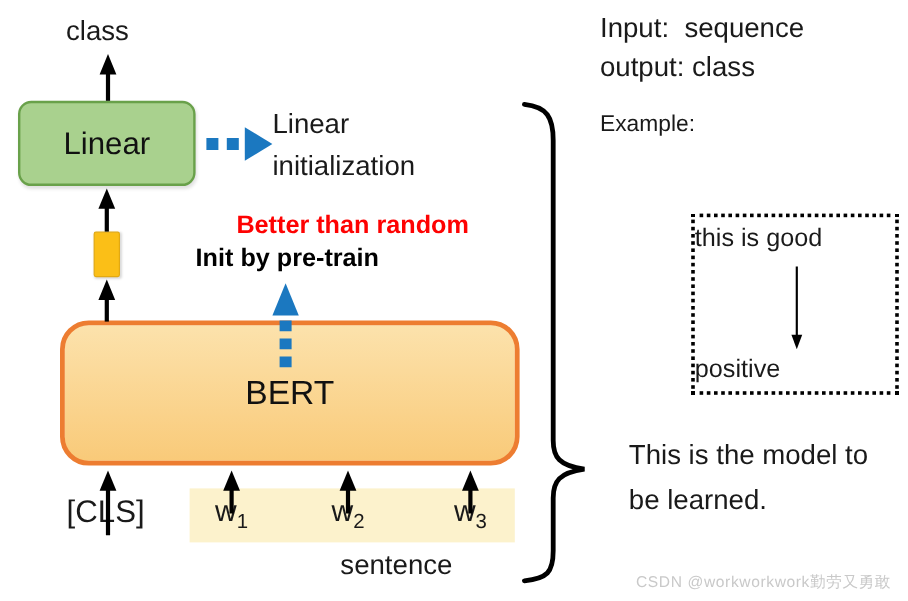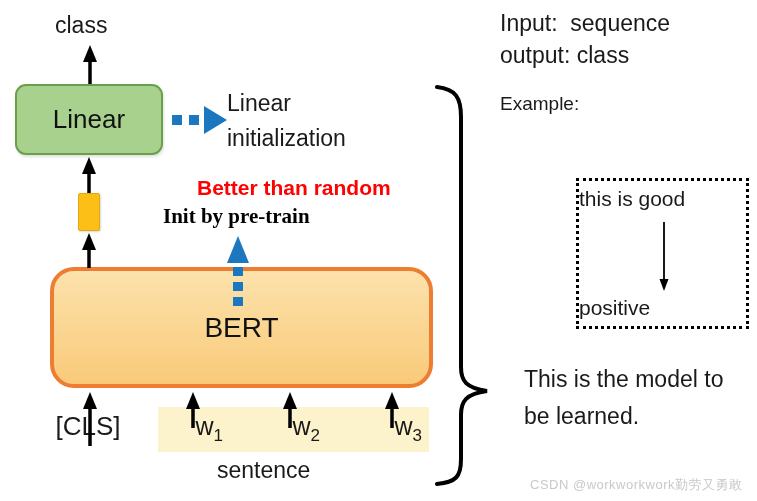--- a/index.html
+++ b/index.html
@@ -13,39 +13,39 @@
   .class-label{left:55px;top:12px;font-size:23px;}
   .linear-box{
     left:15px;top:84px;width:148px;height:71px;border-radius:11px;
     background:#a9d18e;border:2.5px solid #69a14a;box-sizing:border-box;
     display:flex;align-items:center;justify-content:center;
     box-shadow:1px 2px 3px rgba(0,0,0,0.12);
   }
   .linear-box span{font-size:26px;color:#111;}
   .random-init{left:227px;top:86px;width:165px;font-size:23px;line-height:35px;}
   .better-red{left:197px;top:176px;font-size:21px;font-weight:bold;color:#fe0202;}
-  .init-black{left:163px;top:204px;font-size:21px;font-weight:bold;color:#000;font-family:Liberation Serif, serif;}
+  .init-black{left:163px;top:204px;font-size:21px;font-weight:bold;color:#000;}
   .yellow-box{
     left:78px;top:193px;width:22px;height:38px;background:#fbbf17;
     border:1px solid #e2a912;border-radius:2px;box-sizing:border-box;
     box-shadow:1px 1px 2px rgba(0,0,0,0.15);
   }
   .bert-box{
     left:50px;top:267px;width:383px;height:121px;border-radius:24px;
     background:linear-gradient(180deg,#fce2ac 0%,#f9ca79 100%);
     border:4px solid #ed7d31;box-sizing:border-box;
     display:flex;align-items:center;justify-content:center;
   }
   .bert-box span{font-size:28px;color:#111;}
   .cls-label{left:40px;top:411px;width:96px;text-align:center;font-size:26px;}
   .token-highlight{left:158px;top:407px;width:271px;height:45px;background:#fcf2cc;}
-  .token{top:412px;width:60px;text-align:right;font-size:25px;}
+  .token{top:412px;width:60px;text-align:center;font-size:25px;}
   .token sub{font-size:17px;}
   .token-1{left:163px;} .token-2{left:260px;} .token-3{left:362px;}
-  .sentence-label{left:217px;top:457px;width:160px;text-align:left;font-size:23px;}
+  .sentence-label{left:217px;top:457px;width:160px;text-align:right;font-size:23px;}
   
   .io-line1{left:500px;top:10px;font-size:23px;}
   .io-line2{left:500px;top:42px;font-size:23px;}
   .example-line1{left:500px;top:93px;font-size:19px;}
   .example-line2{left:500px;top:125px;font-size:23px;}
   .dotted-box{
     left:576px;top:178px;width:173px;height:151px;box-sizing:border-box;
     border:3px dotted #000;
   }
   .dotted-box .in{position:absolute;top:6px;left:0;width:100%;font-size:21px;}

